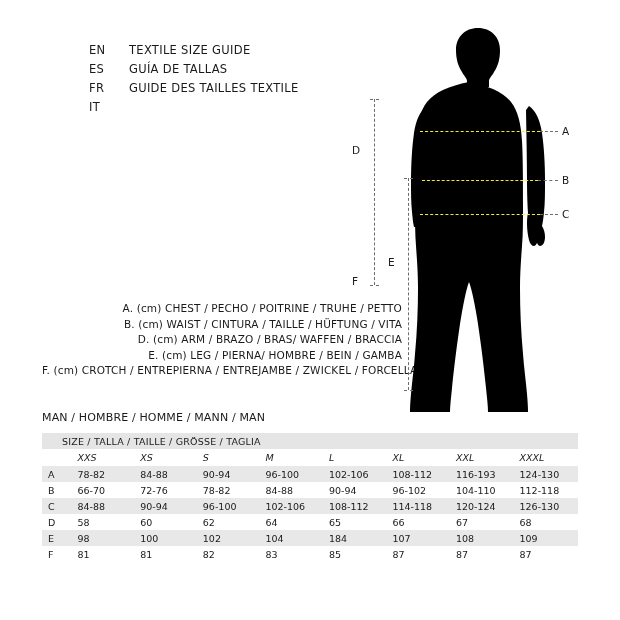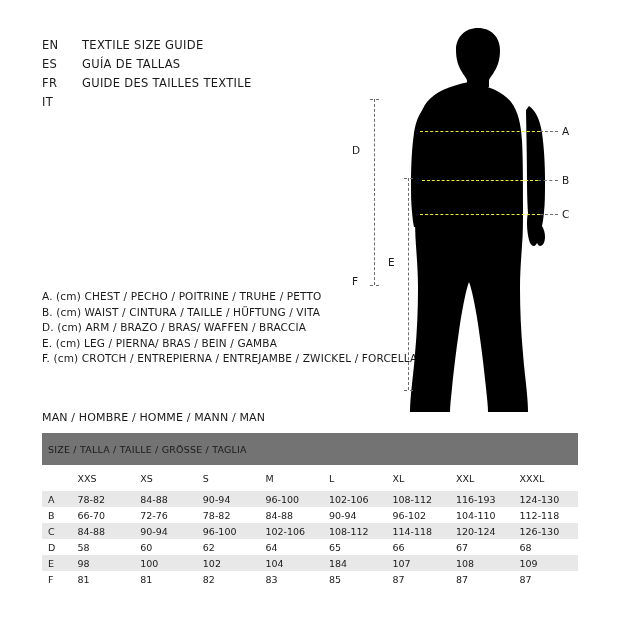--- a/index.html
+++ b/index.html
@@ -24,40 +24,42 @@
 
   
   .lang-block {
     position: absolute;
     left: 42px;
     top: 38px;
     width: 330px;
   }
   .lang-row {
     display: flex;
-    align-items: flex-start;
+    align-items: flex-end;
     height: 19px;
     font-size: 11.5px;
     letter-spacing: 0.3px;
+    margin-left: 47px;
   }
   .lang-code {
     width: 40px;
     flex: 0 0 40px;
     color: #1a1a1a;
   }
   .lang-text {
     color: #1a1a1a;
   }
 
   
   .legend {
     position: absolute;
     left: 42px;
-    top: 289px;
+    top: 301px;
     width: 360px;
+    text-align: right;
   }
   .legend-row {
     font-size: 10.5px;
     line-height: 15.6px;
     letter-spacing: 0.15px;
     color: #1a1a1a;
     white-space: nowrap;
   }
   .legend-note {
     position: absolute;
@@ -120,30 +122,31 @@
     width: 536px;
     font-size: 9.5px;
     color: #1a1a1a;
   }
   table td, table th {
     padding: 0;
     text-align: left;
     font-weight: normal;
   }
   .row-title td {
-    background: #737373;
-    height: 32px;
+    background: #e5e5e5;
+    height: 16px;
     font-size: 9.5px;
-    padding-left: 6px;
+    padding-left: 20px;
     letter-spacing: 0.2px;
   }
   .row-head td {
-    height: 26px;
+    height: 17px;
     padding-left: 6px;
     font-size: 9.5px;
+    font-style: italic;
   }
   .row-data td {
     height: 16px;
     padding-left: 6px;
     font-size: 9.5px;
   }
   .row-shade td {
     background: #e8e8e8;
   }
   .row-plain td {
@@ -176,21 +179,21 @@
     </div>
     <div class="lang-row">
       <span class="lang-code">IT</span>
     </div>
   </div>
 
   <div class="legend">
     <div class="legend-row">A. (cm) CHEST / PECHO / POITRINE / TRUHE / PETTO</div>
     <div class="legend-row">B. (cm) WAIST / CINTURA / TAILLE / HÜFTUNG / VITA</div>
     <div class="legend-row">D. (cm) ARM / BRAZO / BRAS/ WAFFEN / BRACCIA</div>
-    <div class="legend-row">E. (cm) LEG / PIERNA/ BRAS / BEIN / GAMBA</div>
+    <div class="legend-row">E. (cm) LEG / PIERNA/ HOMBRE / BEIN / GAMBA</div>
     <div class="legend-row">F. (cm) CROTCH / ENTREPIERNA / ENTREJAMBE / ZWICKEL / FORCELLA</div>
   </div>
   <div class="legend-note">MAN / HOMBRE / HOMME / MANN / MAN</div>
 
   <div class="figure">
 
     <svg class="silhouette" width="268" height="390" viewBox="0 0 268 390">
       <g fill="#000000">
 
         <path d="M148 2 c-13 0 -22 9 -22 22 c0 9 2 16 6 22 c2 4 5 6 5 9 l0 6 l22 0 l0 -6 c0 -3 3 -5 5 -9 c4 -6 6 -13 6 -22 c0 -13 -9 -22 -22 -22 z"></path>

